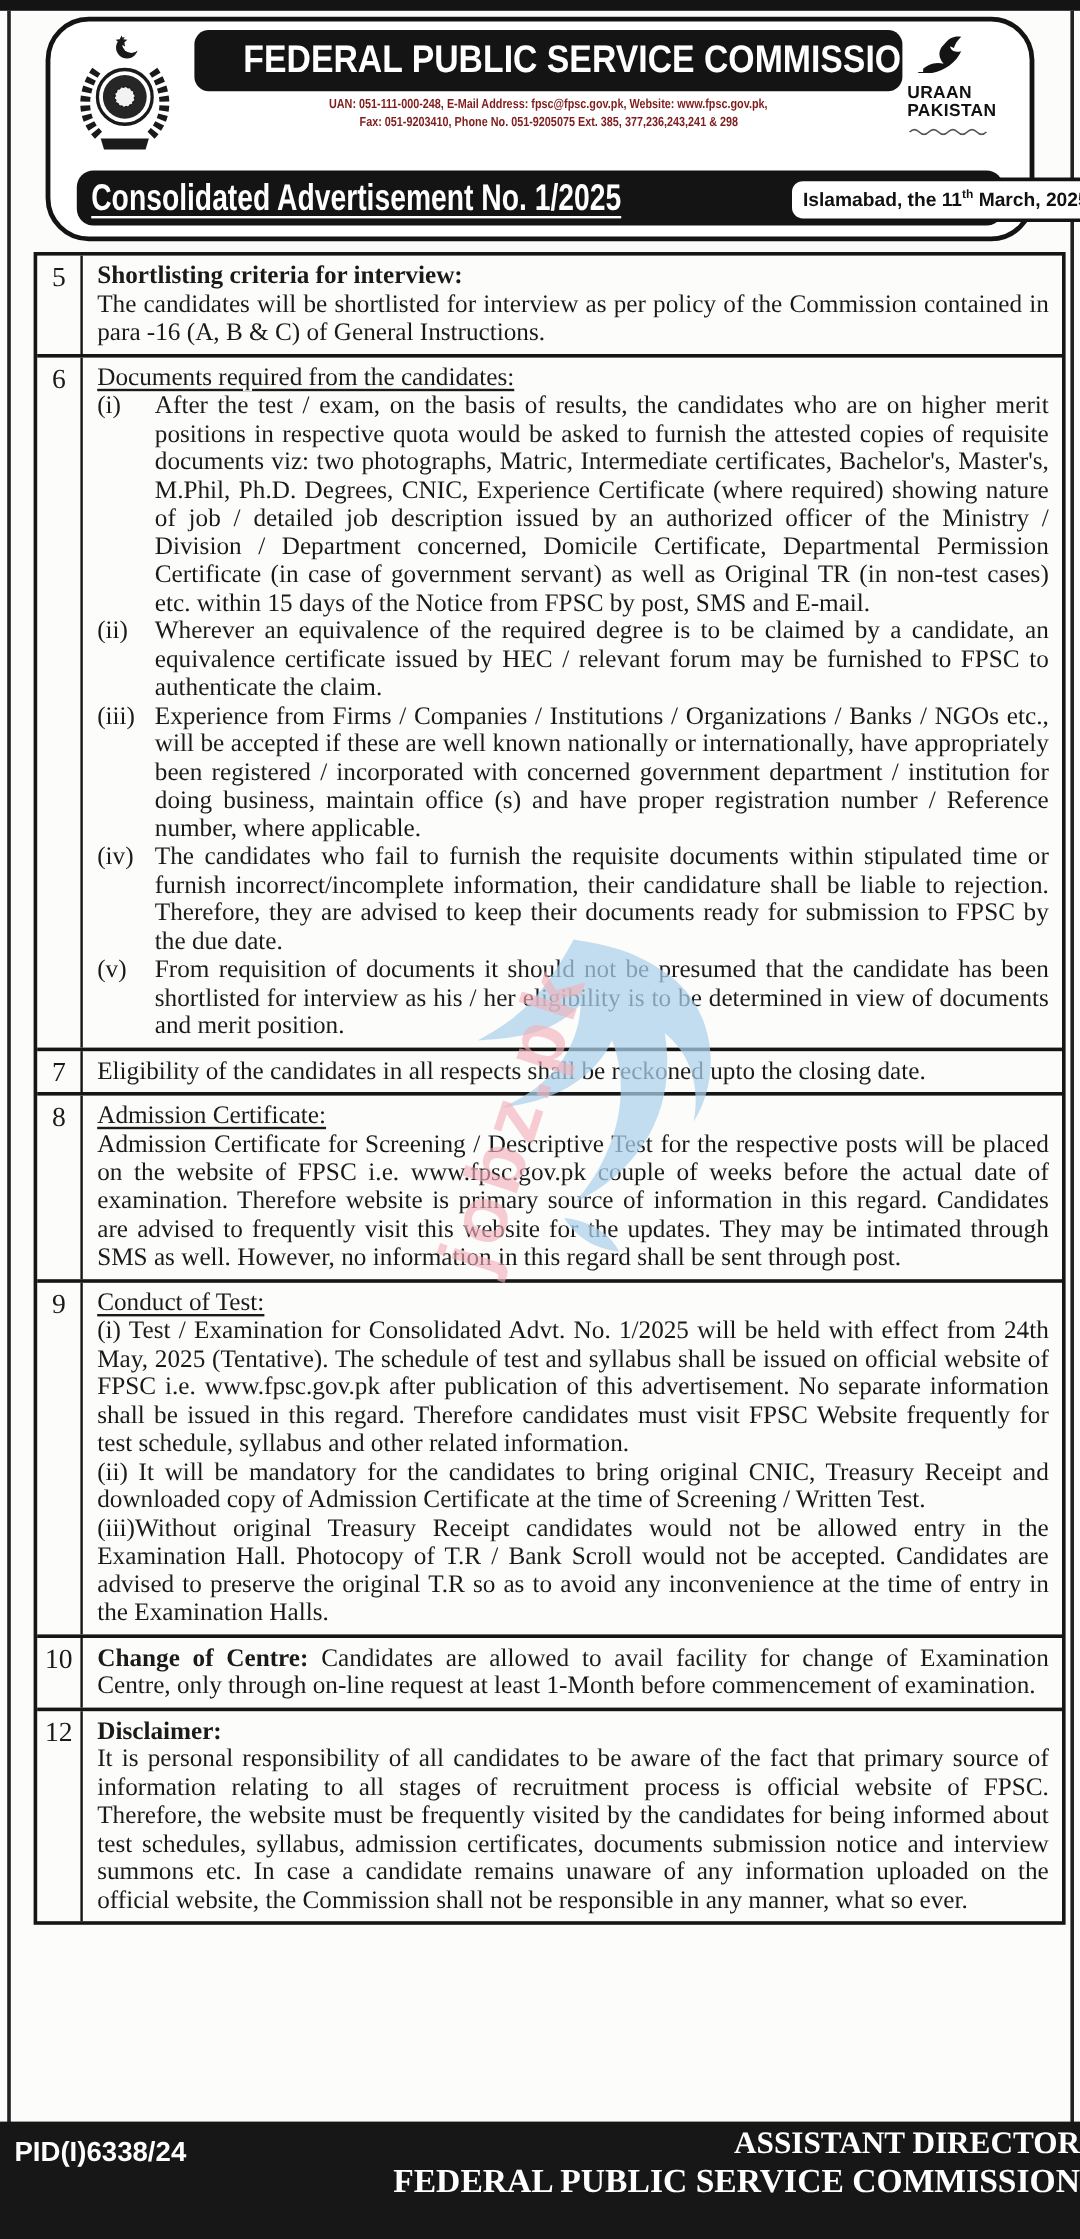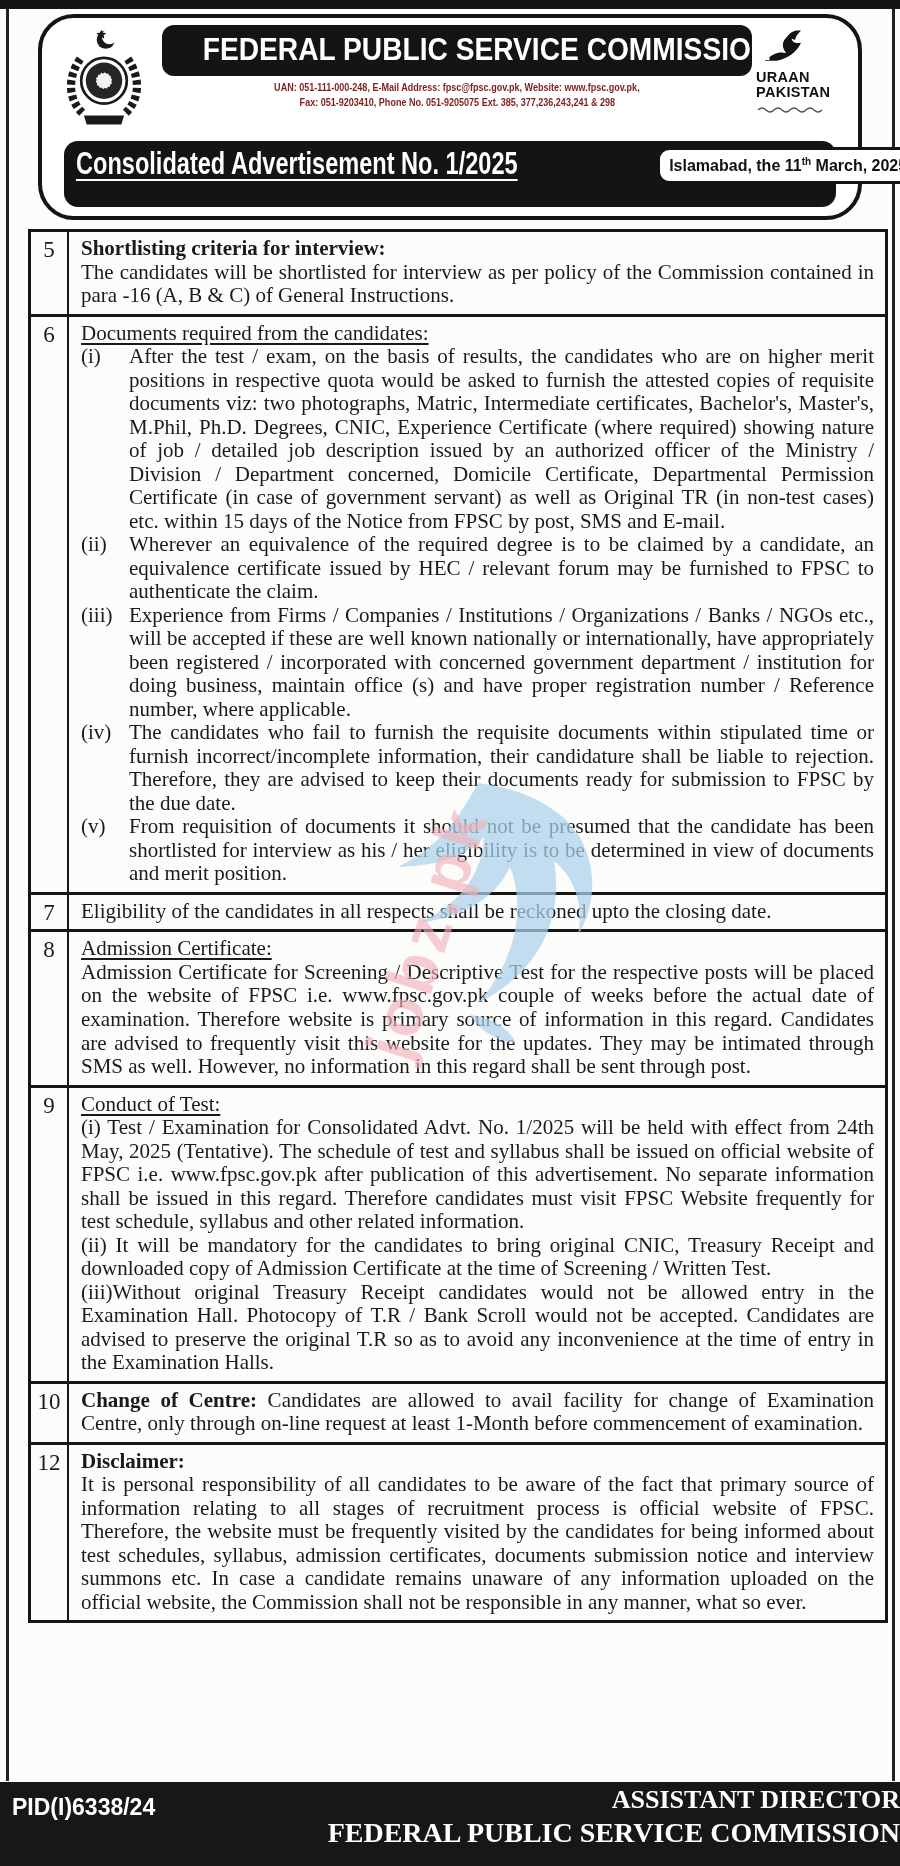--- a/index.html
+++ b/index.html
@@ -33,21 +33,21 @@
     font-size:11px;margin-top:5px;line-height:1.25;color:#7f1d1d;
   }
   .contact .cx{transform:scaleX(.82)}
   .uraan{
     flex:0 0 94px;padding-top:4px;
     font-family:"Liberation Sans","DejaVu Sans",sans-serif;font-weight:bold;
     font-size:14.5px;line-height:1.08;color:#111;letter-spacing:.3px;
   }
   .advbar{
     display:flex;align-items:center;background:#141414;border-radius:14px;
-    margin:7px 14px 0;padding:5px 8px 22px 12px;
+    margin:7px 14px 0;padding:5px 8px 2px 12px;
   }
   .advtitle{
     flex:0 0 450px;color:#fff;
     font-family:"Liberation Sans","DejaVu Sans",sans-serif;font-weight:bold;font-size:31px;
   }
   .advtitle .cx2{
     display:inline-block;transform:scaleX(.76);transform-origin:left center;white-space:nowrap;
     text-decoration:underline;text-underline-offset:5px;text-decoration-thickness:2px;
     padding-bottom:3px;
   }
@@ -78,21 +78,21 @@
   .wm{position:absolute;left:320px;top:745px;width:300px;height:350px;pointer-events:none}
   .wm svg{position:absolute;left:30px;top:20px;opacity:.72}
   .wmtext{
     position:absolute;left:30px;top:300px;
     transform:rotate(-72deg);transform-origin:left top;
     font-family:"Liberation Sans","DejaVu Sans",sans-serif;font-weight:bold;
     font-size:66px;letter-spacing:5px;color:#f3b0ba;opacity:.62;
   }
 
   
-  .footer{position:absolute;left:0;bottom:0;width:900px;height:84px;background:#171717;color:#fff}
+  .footer{position:absolute;left:0;bottom:0;width:900px;height:98px;background:#171717;color:#fff}
   .pid{
     position:absolute;left:12px;top:12px;
     font-family:"Liberation Sans","DejaVu Sans",sans-serif;font-weight:bold;font-size:23px;
   }
   .sig{text-align:right;padding-top:2px;font-weight:bold;line-height:1.22}
   .sig .l1{font-size:26px}
   .sig .l2{font-size:28px}
 </style>
 </head>
 <body>

